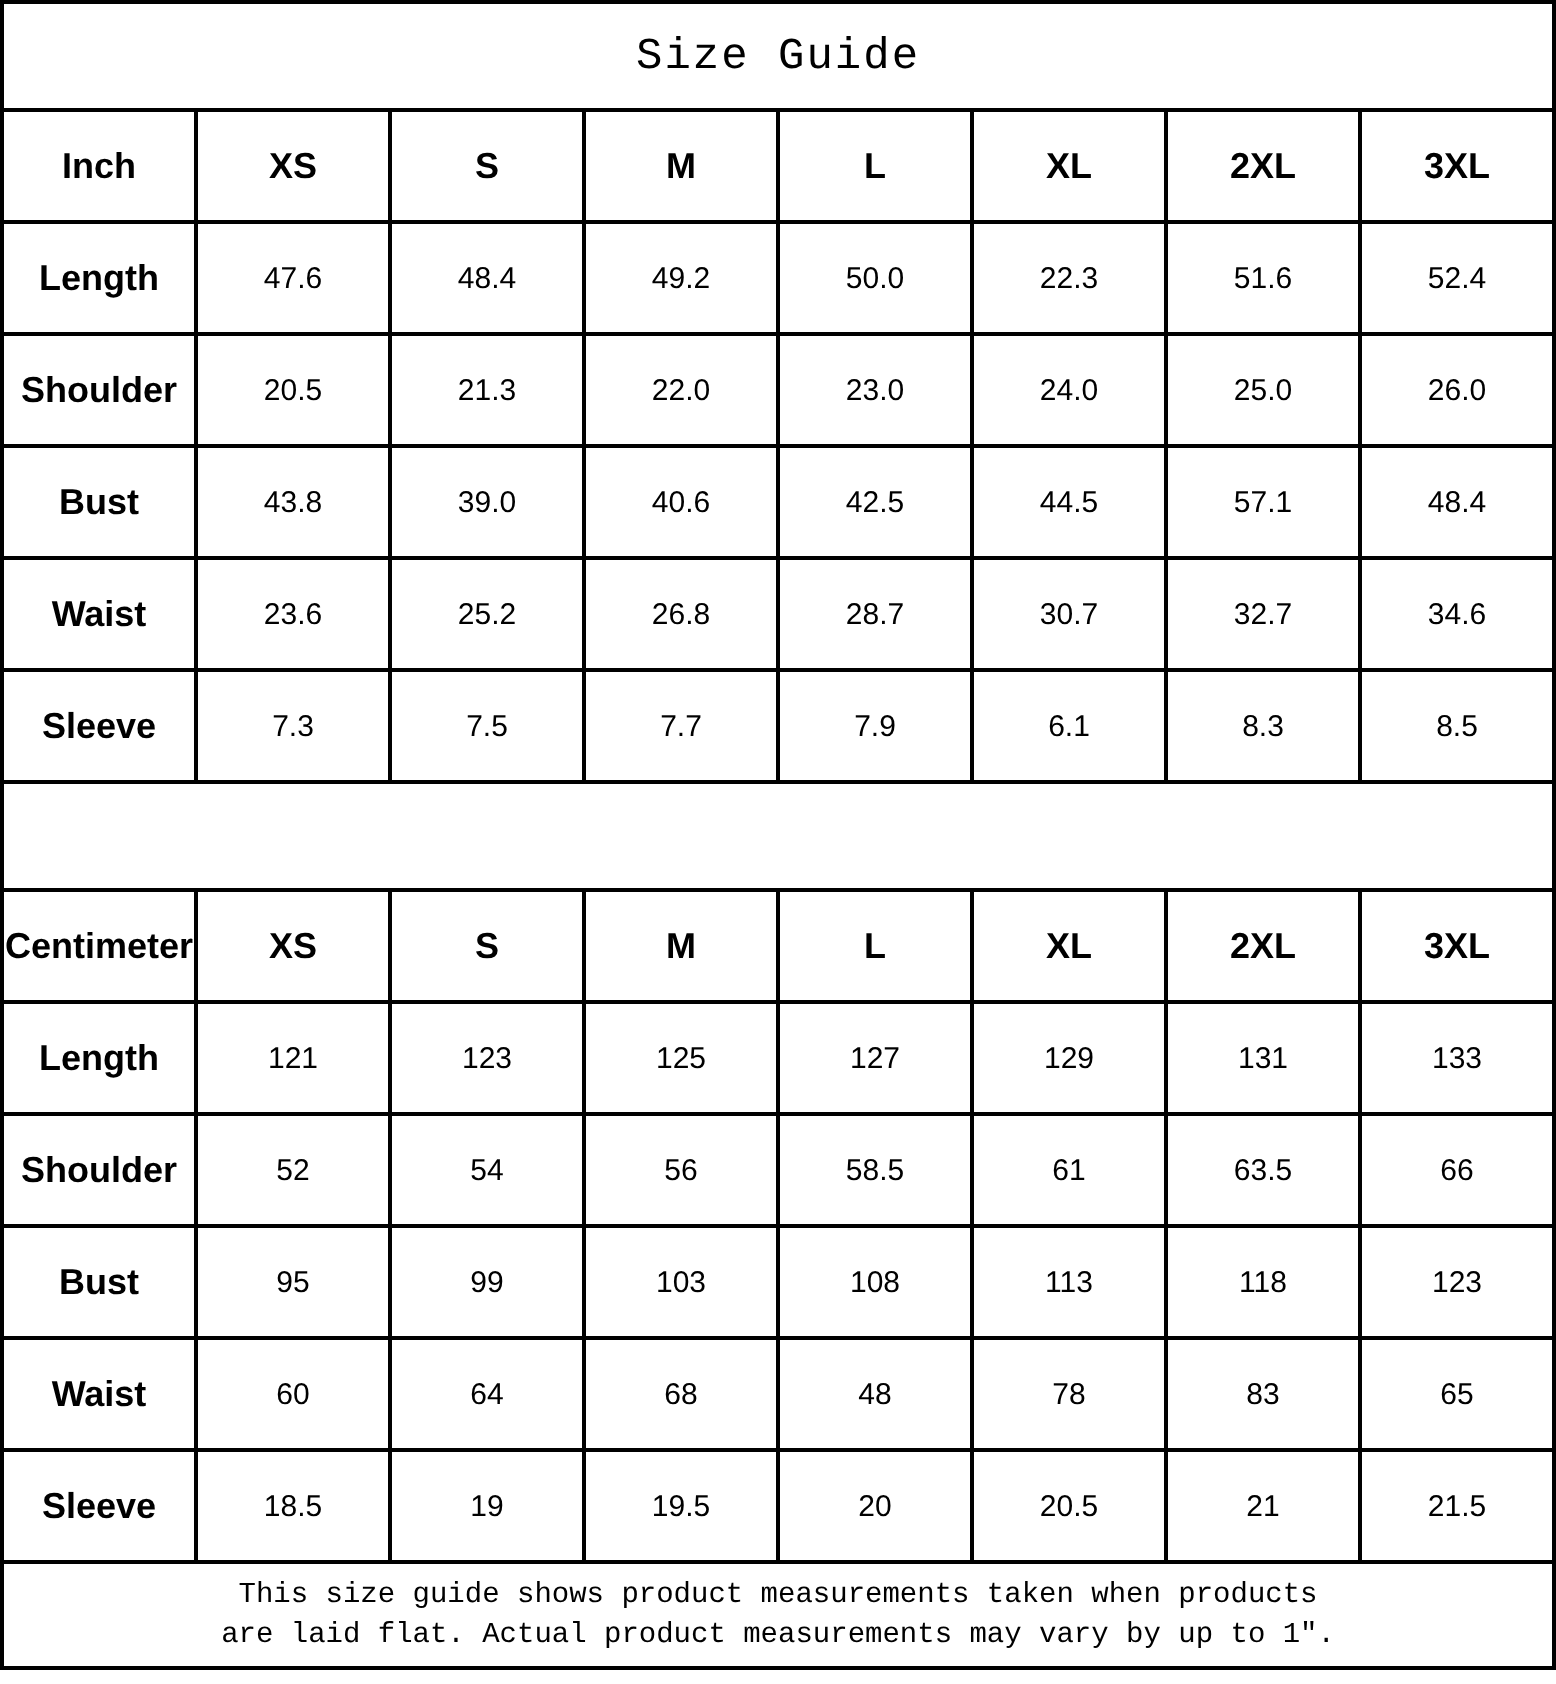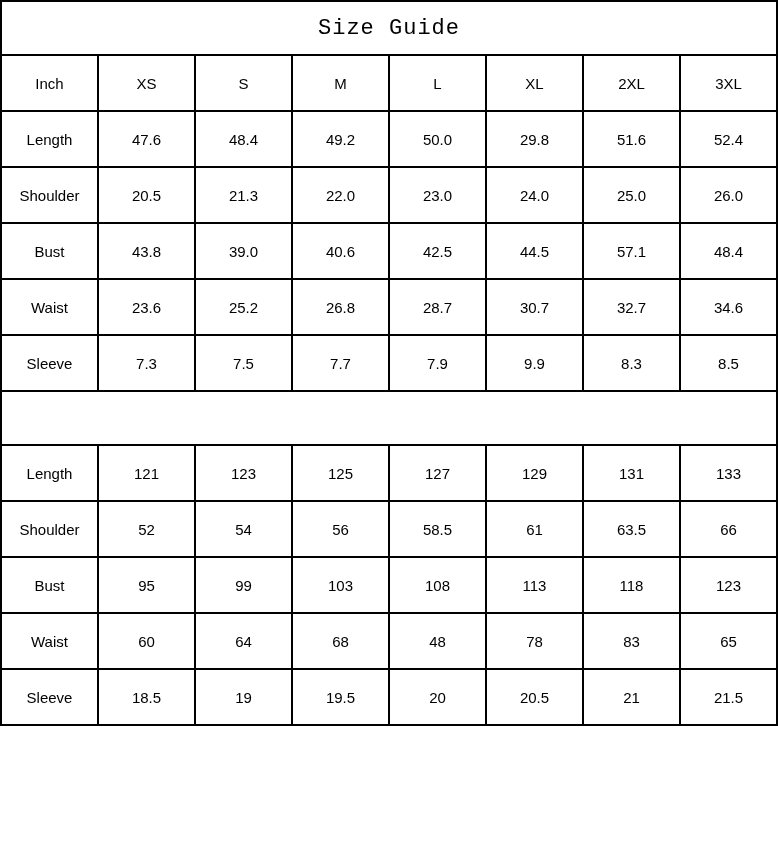--- a/index.html
+++ b/index.html
@@ -26,22 +26,22 @@
   tr.row { height: 56px; }
   tr.title-row { height: 54px; }
   tr.title-row td {
     font-family: "Liberation Mono", "DejaVu Sans Mono", monospace;
     font-size: 22px;
     letter-spacing: 1px;
     color: #000000;
   }
   td.hdr {
     font-family: "Liberation Sans", sans-serif;
-    font-weight: normal;
-    font-size: 15px;
+    font-weight: bold;
+    font-size: 18px;
   }
   td.val {
     font-family: "Liberation Sans", sans-serif;
     font-weight: normal;
     font-size: 15px;
   }
   tr.gap-row { height: 54px; }
   tr.footer-row { height: 53px; }
   tr.footer-row td {
     font-family: "Liberation Mono", "DejaVu Sans Mono", monospace;
@@ -80,21 +80,21 @@
       <td class="hdr">2XL</td>
       <td class="hdr">3XL</td>
     </tr>
 
     <tr class="row">
       <td class="hdr">Length</td>
       <td class="val">47.6</td>
       <td class="val">48.4</td>
       <td class="val">49.2</td>
       <td class="val">50.0</td>
-      <td class="val">29.8</td>
+      <td class="val">22.3</td>
       <td class="val">51.6</td>
       <td class="val">52.4</td>
     </tr>
 
     <tr class="row">
       <td class="hdr">Shoulder</td>
       <td class="val">20.5</td>
       <td class="val">21.3</td>
       <td class="val">22.0</td>
       <td class="val">23.0</td>
@@ -124,29 +124,39 @@
       <td class="val">32.7</td>
       <td class="val">34.6</td>
     </tr>
 
     <tr class="row">
       <td class="hdr">Sleeve</td>
       <td class="val">7.3</td>
       <td class="val">7.5</td>
       <td class="val">7.7</td>
       <td class="val">7.9</td>
-      <td class="val">9.9</td>
+      <td class="val">6.1</td>
       <td class="val">8.3</td>
       <td class="val">8.5</td>
     </tr>
 
     <tr class="gap-row">
       <td colspan="8"></td>
     </tr>
 
+    <tr class="row">
+      <td class="hdr">Centimeter</td>
+      <td class="hdr">XS</td>
+      <td class="hdr">S</td>
+      <td class="hdr">M</td>
+      <td class="hdr">L</td>
+      <td class="hdr">XL</td>
+      <td class="hdr">2XL</td>
+      <td class="hdr">3XL</td>
+    </tr>
 
     <tr class="row">
       <td class="hdr">Length</td>
       <td class="val">121</td>
       <td class="val">123</td>
       <td class="val">125</td>
       <td class="val">127</td>
       <td class="val">129</td>
       <td class="val">131</td>
       <td class="val">133</td>
@@ -189,15 +199,21 @@
       <td class="hdr">Sleeve</td>
       <td class="val">18.5</td>
       <td class="val">19</td>
       <td class="val">19.5</td>
       <td class="val">20</td>
       <td class="val">20.5</td>
       <td class="val">21</td>
       <td class="val">21.5</td>
     </tr>
 
+    <tr class="footer-row">
+      <td colspan="8">
+        <div>This size guide shows product measurements taken when products</div>
+        <div>are laid flat. Actual product measurements may vary by up to 1″.</div>
+      </td>
+    </tr>
   </tbody>
     </table>
 </div>
 
 </body></html>

